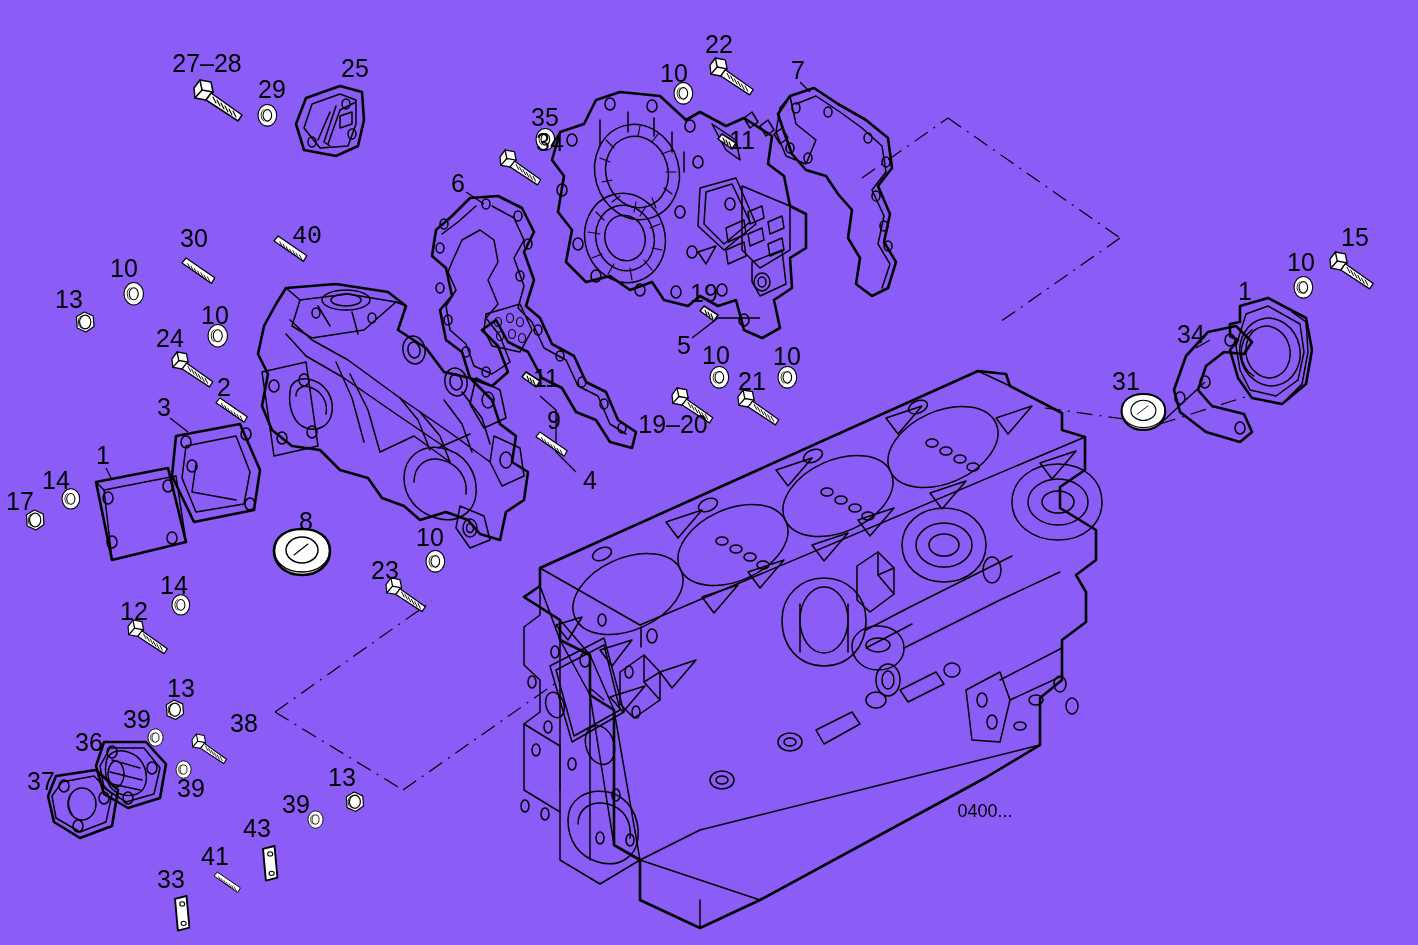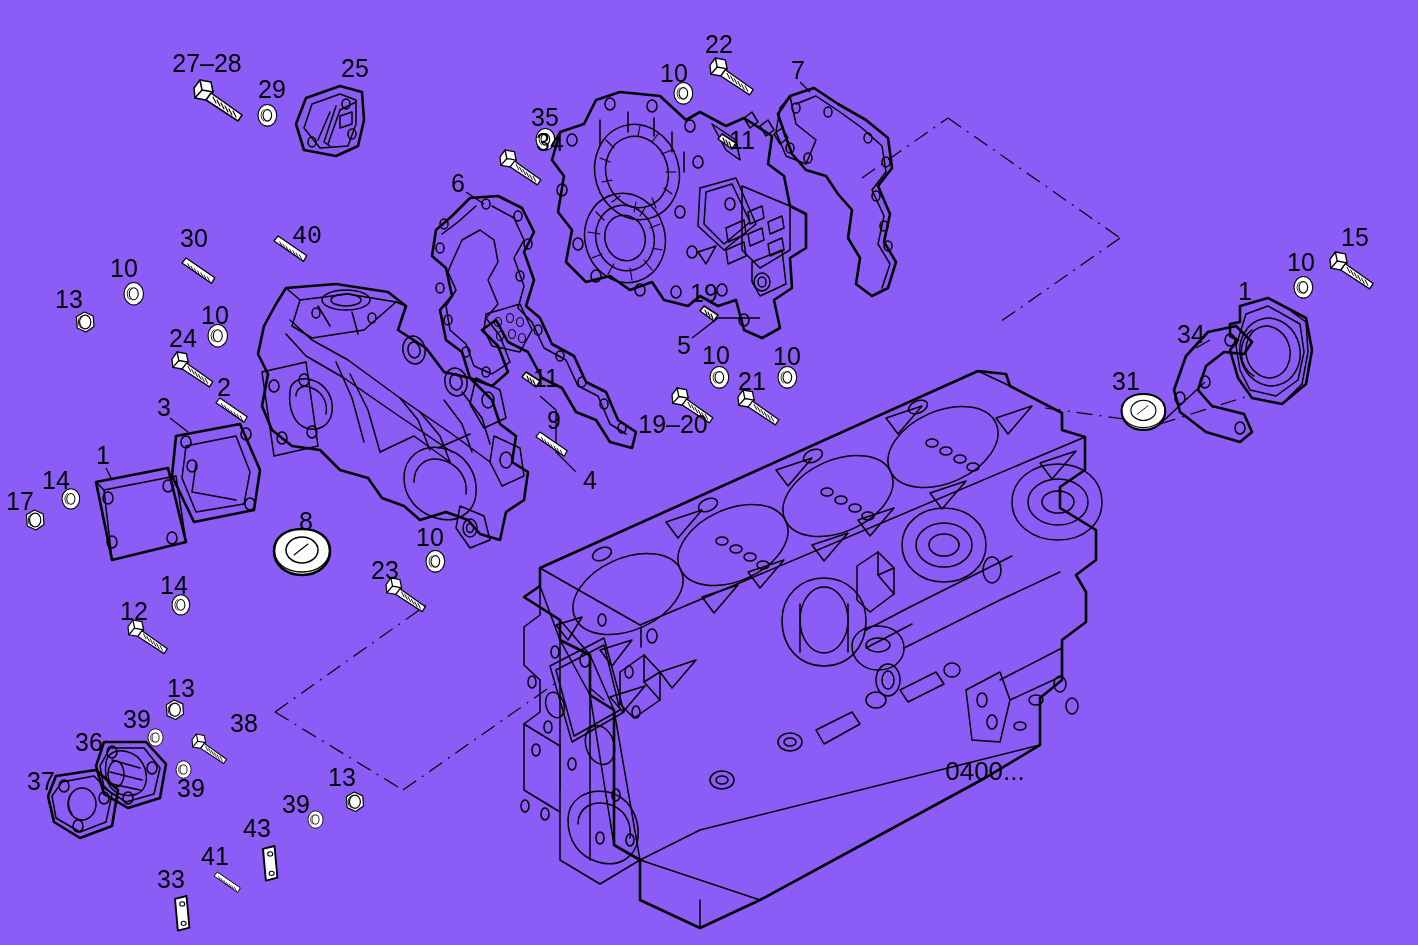--- a/index.html
+++ b/index.html
@@ -19,24 +19,25 @@
     line-height:25px;
     color:#000000;
     white-space:nowrap;
     letter-spacing:0px;
     transform:translate(-50%,-50%);
     user-select:none;
   }
   .fignum{
     position:absolute;
     font-family:"Liberation Sans", sans-serif;
-    font-size:26px;
+    font-size:18px;
     color:#000000;
     white-space:nowrap;
     transform:translate(-50%,-50%);
+    margin-top:40px;
   }
 </style>
 </head>
 <body>
 
 <div id="stage">
 
   <svg id="art" viewBox="0 0 1418 945" xmlns="http://www.w3.org/2000/svg">
     <defs>
       <style>
@@ -730,21 +731,21 @@
       <div class="lbl" style="left: 458px; top: 183px;">6</div>
       <div class="lbl" style="left: 1355px; top: 237px;">15</div>
       <div class="lbl" style="left: 1301px; top: 262px;">10</div>
       <div class="lbl" style="left: 194px; top: 238px;">30</div>
       <div class="lbl" style="left: 307px; top: 236px; font-family: Liberation Mono, monospace;">40</div>
       <div class="lbl" style="left: 124px; top: 268px;">10</div>
       <div class="lbl" style="left: 1245px; top: 291px;">1</div>
       <div class="lbl" style="left: 69px; top: 299px;">13</div>
       <div class="lbl" style="left: 704px; top: 293px;">19</div>
       <div class="lbl" style="left: 215px; top: 315px;">10</div>
-      <div class="lbl" style="left: 170px; top: 338px; margin-left: 13px;">24</div>
+      <div class="lbl" style="left: 170px; top: 338px;">24</div>
       <div class="lbl" style="left: 1191px; top: 334px;">34</div>
       <div class="lbl" style="left: 684px; top: 345px;">5</div>
       <div class="lbl" style="left: 716px; top: 355px;">10</div>
       <div class="lbl" style="left: 787px; top: 356px;">10</div>
       <div class="lbl" style="left: 224px; top: 387px;">2</div>
       <div class="lbl" style="left: 546px; top: 378px;">11</div>
       <div class="lbl" style="left: 1126px; top: 381px;">31</div>
       <div class="lbl" style="left: 752px; top: 381px;">21</div>
       <div class="lbl" style="left: 164px; top: 407px;">3</div>
       <div class="lbl" style="left: 673px; top: 424px;">19–20</div>

